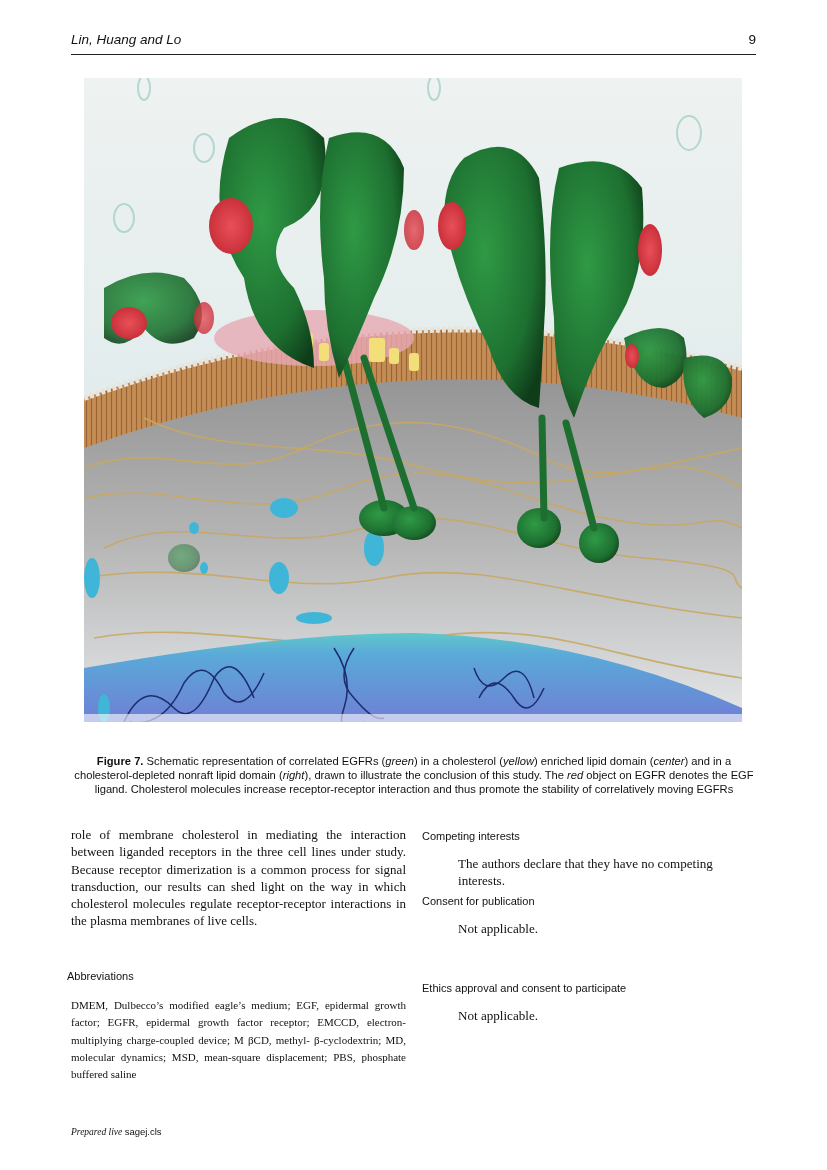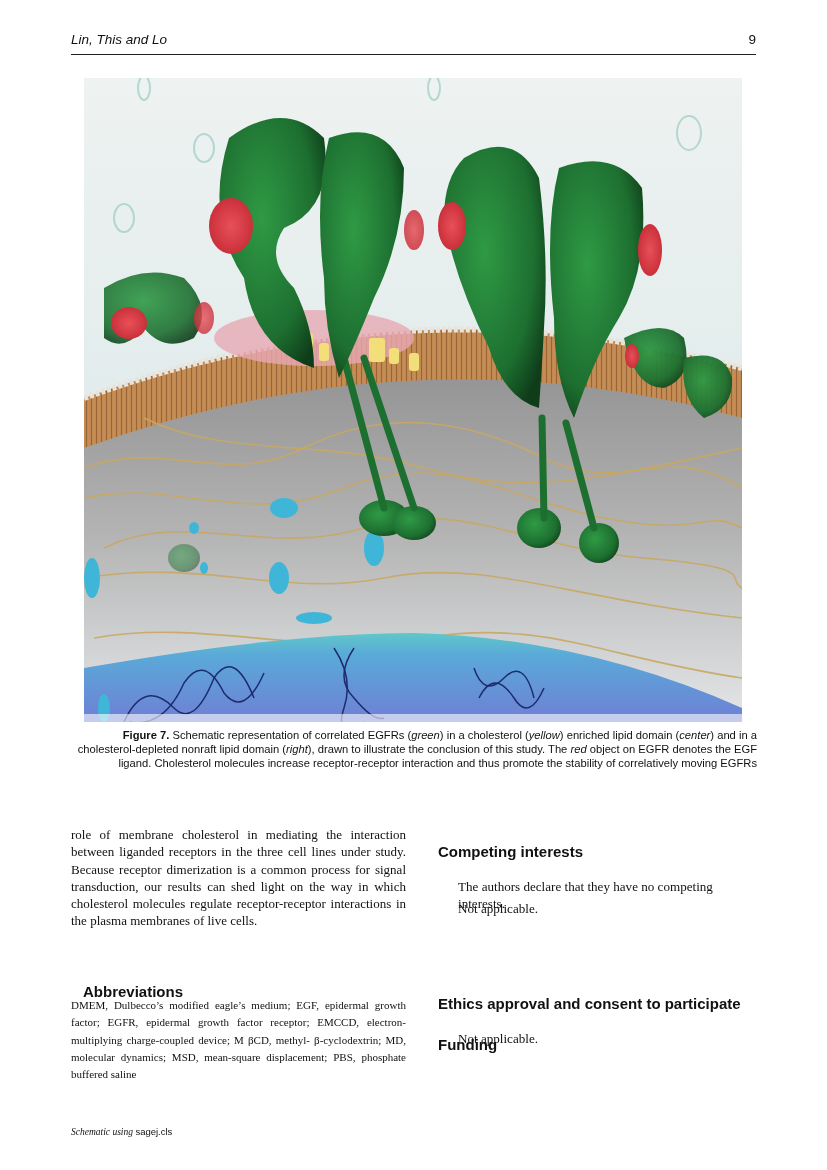--- a/index.html
+++ b/index.html
@@ -2,40 +2,40 @@
 <html><head>
 <meta charset="utf-8">
 <style>
   html, body { margin: 0; padding: 0; background: #ffffff; }
   body { width: 827px; height: 1170px; position: relative; overflow: hidden; font-family: "Liberation Serif", serif; color: #111; }
   .header { position: absolute; left: 71px; top: 32px; width: 685px; height: 22px; border-bottom: 1px solid #222; }
   .header .authors { position: absolute; left: 0; top: 0; font-family: "Liberation Sans", sans-serif; font-style: italic; font-size: 13.5px; }
   .header .pagenum { position: absolute; right: 0; top: 0; font-family: "Liberation Sans", sans-serif; font-size: 13.5px; }
   .figure { position: absolute; left: 84px; top: 78px; width: 658px; height: 644px; overflow: hidden; }
   .figure svg { display: block; }
-  .caption { position: absolute; left: 71px; top: 728px; width: 686px; font-family: "Liberation Sans", sans-serif; font-size: 11.2px; line-height: 14.2px; text-align: right; }
+  .caption { position: absolute; left: 71px; top: 754px; width: 686px; font-family: "Liberation Sans", sans-serif; font-size: 11.2px; line-height: 14.2px; text-align: center; }
   .caption b { font-weight: bold; }
   .col { position: absolute; width: 335px; font-size: 13px; line-height: 17.3px; }
   .col-left { left: 71px; top: 826px; }
   .just { text-align: justify; }
-  .sec-h { font-family: "Liberation Sans", sans-serif; font-weight: bold; font-size: 15px; margin: 16px; line-height: 20px; }
+  .sec-h { font-family: "Liberation Sans", sans-serif; font-weight: normal; font-size: 11px; margin: 0; line-height: 20px; }
   p { margin: 0; }
   .abbrev-h { position: absolute; left: 67px; top: 966px; }
   .abbrev-p { position: absolute; left: 71px; top: 997px; width: 335px; font-size: 11px; line-height: 17.3px; text-align: justify; }
   .r-block { position: absolute; left: 422px; width: 336px; }
   .r-block p { font-size: 13.1px; line-height: 17.3px; margin-top: 9px; margin-left: 36px; }
   .footer { position: absolute; left: 71px; top: 1126px; font-size: 9.5px; }
   .footer .it { font-style: italic; font-family: "Liberation Serif", serif; }
   .footer .sf { font-family: "Liberation Sans", sans-serif; margin-top: 22px; }
 </style>
 </head>
 <body>
 
 <div class="header">
-  <span class="authors">Lin, This and Lo</span>
+  <span class="authors">Lin, Huang and Lo</span>
   <span class="pagenum">9</span>
 </div>
 
 <div class="figure">
   <svg width="658" height="644" viewBox="0 0 658 644" xmlns="http://www.w3.org/2000/svg">
     <defs>
       <linearGradient id="sky" x1="0" y1="0" x2="0" y2="1">
         <stop offset="0" stop-color="#eef2f1"></stop>
         <stop offset="1" stop-color="#d7e6e8"></stop>
       </linearGradient>
@@ -163,26 +163,26 @@
 <div class="col col-left just">role of membrane cholesterol in mediating the interaction between liganded receptors in the three cell lines under study. Because receptor dimerization is a common process for signal transduction, our results can shed light on the way in which cholesterol molecules regulate receptor-receptor interactions in the plasma membranes of live cells.</div>
 
 <h2 class="sec-h abbrev-h">Abbreviations</h2>
 <div class="abbrev-p">DMEM, Dulbecco’s modified eagle’s medium; EGF, epidermal growth factor; EGFR, epidermal growth factor receptor; EMCCD, electron-multiplying charge-coupled device; M βCD, methyl- β-cyclodextrin; MD, molecular dynamics; MSD, mean-square displacement; PBS, phosphate buffered saline</div>
 
 <div class="r-block" style="top:826px;">
   <h2 class="sec-h">Competing interests</h2>
   <p>The authors declare that they have no competing interests.</p>
 </div>
 <div class="r-block" style="top:891px;">
+  <h2 class="sec-h">Consent for publication</h2>
   <p>Not applicable.</p>
 </div>
 <div class="r-block" style="top:978px;">
   <h2 class="sec-h">Ethics approval and consent to participate</h2>
   <p>Not applicable.</p>
 </div>
 <div class="r-block just" style="top:1019px;">
-  <h2 class="sec-h">Funding</h2>
 </div>
 
 <div class="footer">
-  <span class="it">Schematic using</span>
+  <span class="it">Prepared live</span>
   <span class="sf">sagej.cls</span>
 </div>
 
 </body></html>

